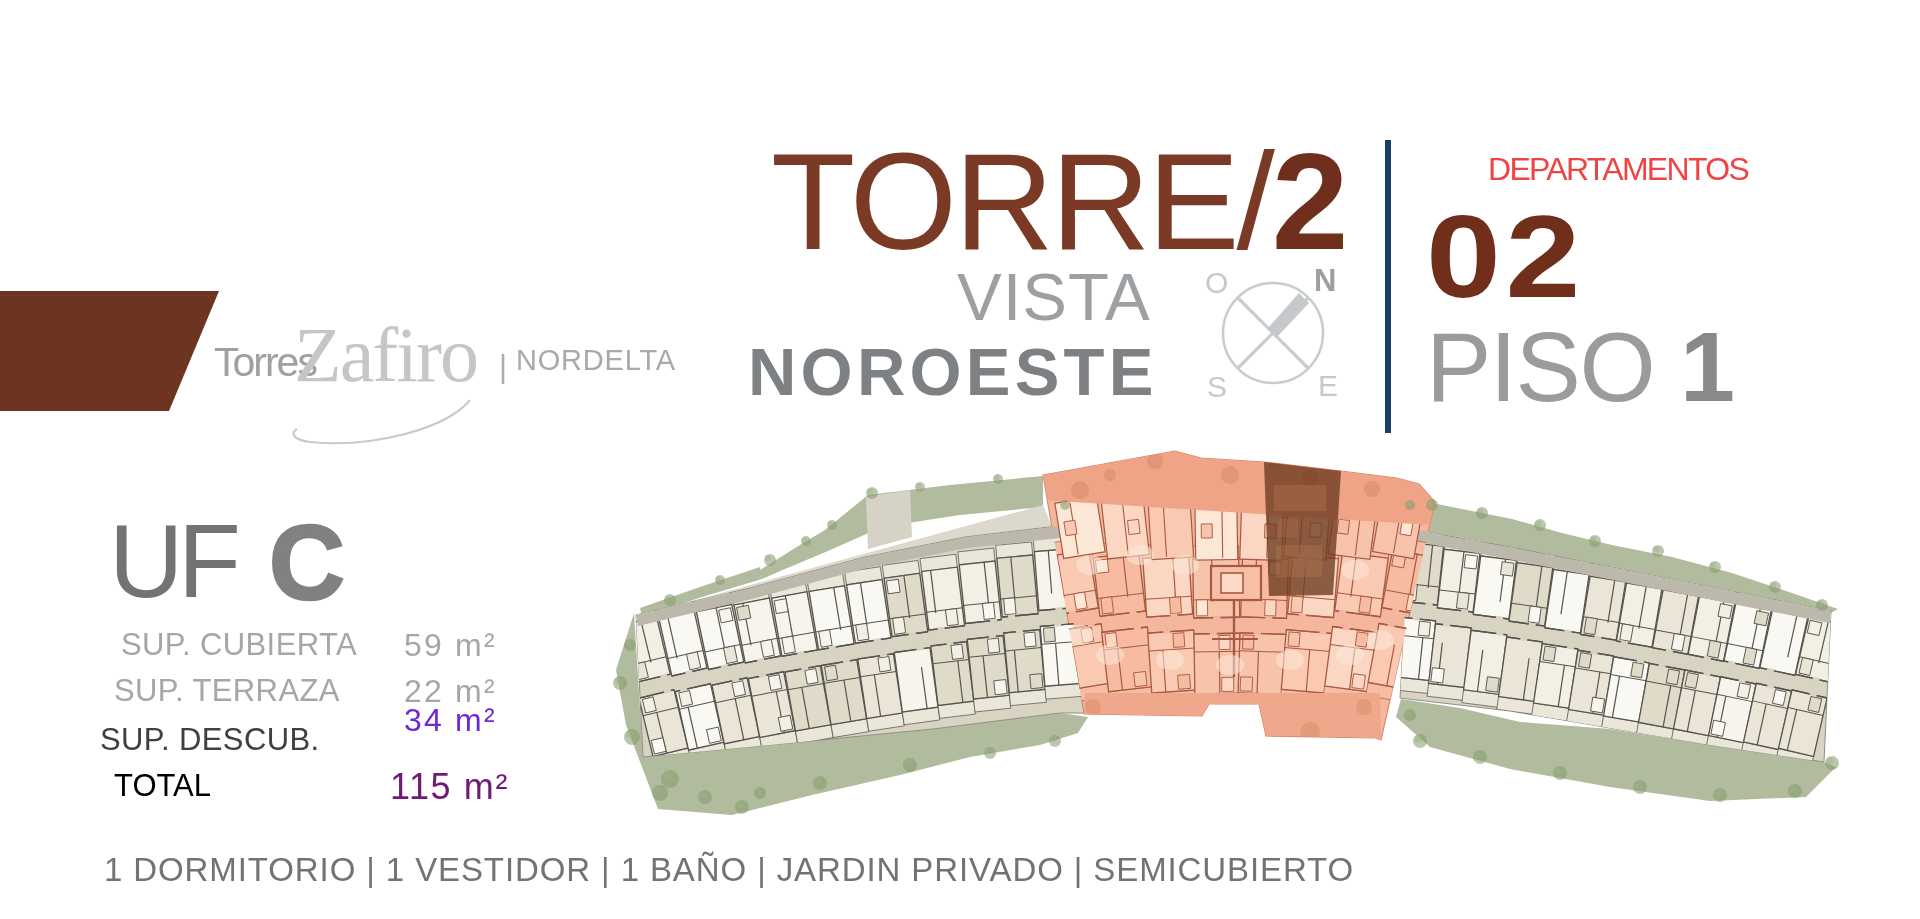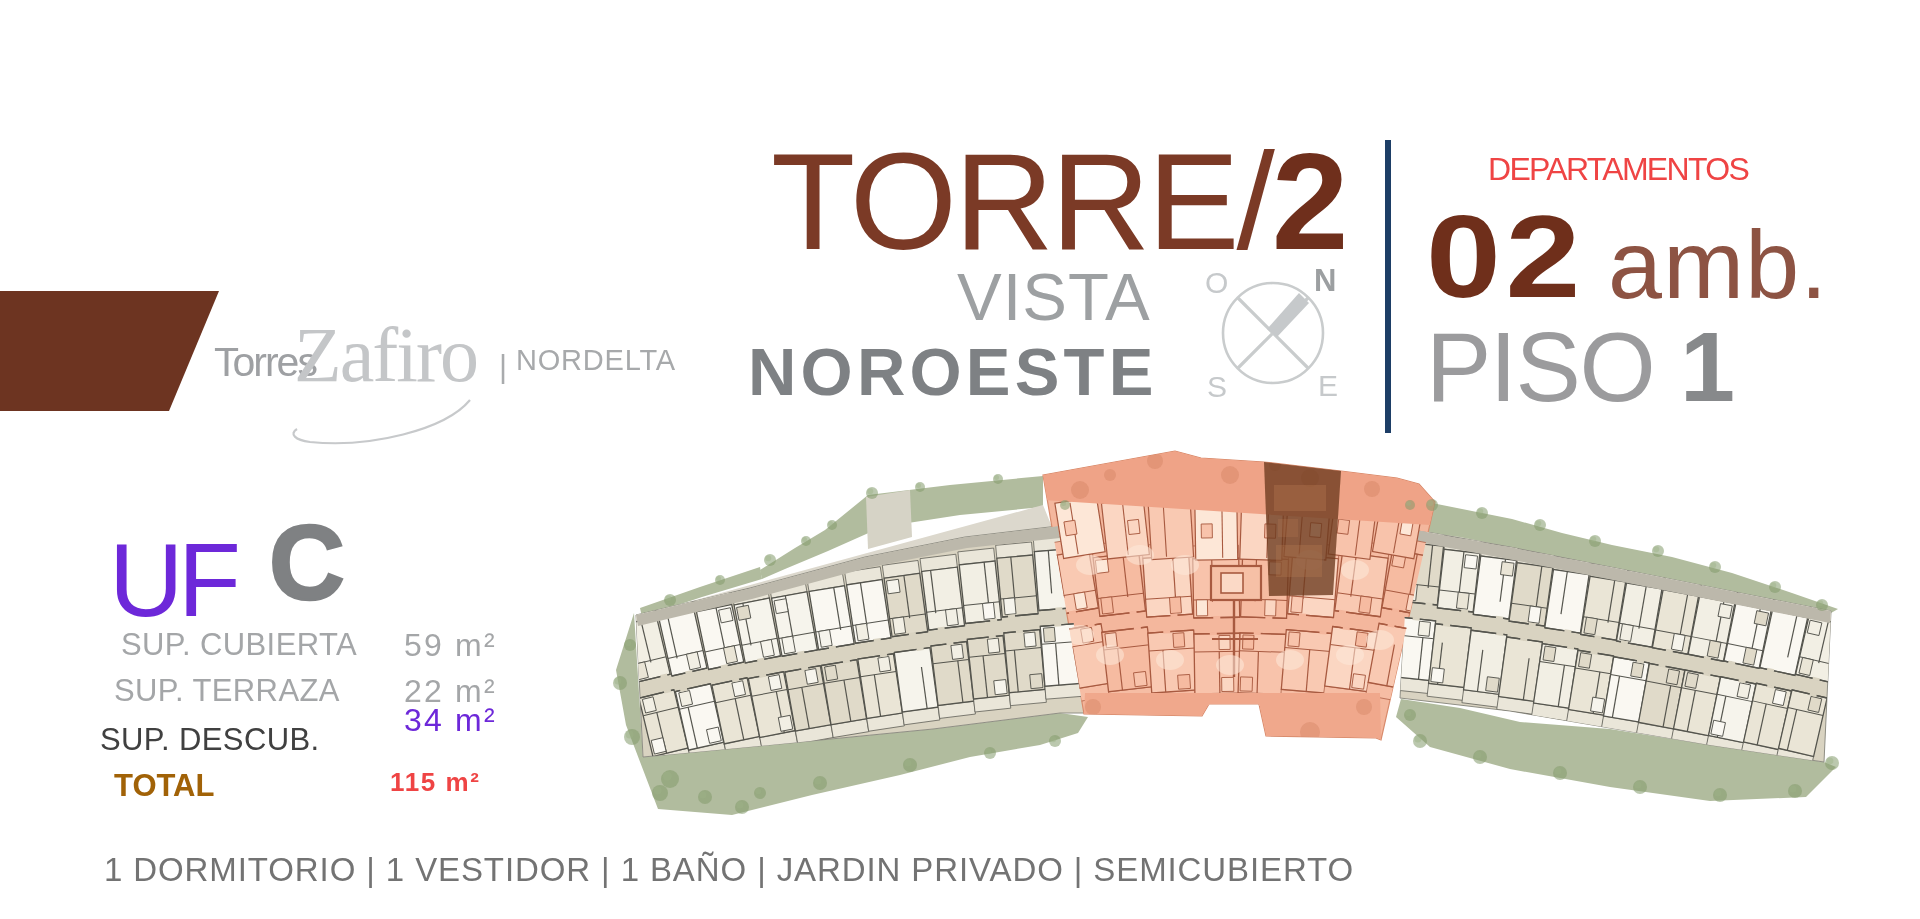--- a/index.html
+++ b/index.html
@@ -43,37 +43,36 @@
   <text x="8" y="38" font-size="30" fill="#c6c9cb" font-family="Liberation Sans,sans-serif">O</text>
   <text x="10" y="142" font-size="30" fill="#c6c9cb" font-family="Liberation Sans,sans-serif">S</text>
   <text x="121" y="141" font-size="30" fill="#c6c9cb" font-family="Liberation Sans,sans-serif">E</text>
 </svg>
 
 <div class="abs" style="left:1385px;top:140px;width:6px;height:293px;background:#1d3e66"></div>
 
 <div class="abs" style="left:1488px;top:153px;font-size:32px;color:#ef4444;letter-spacing:-1.7px">DEPARTAMENTOS</div>
 
 <div class="abs" style="left:1426px;top:199px;font-size:116px;color:#6f2f1b;font-weight:bold;letter-spacing:4px;transform:scaleX(1.16);transform-origin:left top">02</div>
-<div class="abs" style="left:1608px;top:216px;font-size:97px;color:#8d5343;letter-spacing:1.2px">amb.</div>
 
 <div class="abs" style="left:1426px;top:318px;font-size:98px;color:#9b9b9d;letter-spacing:-1.5px">PISO</div>
 <div class="abs" style="left:1680px;top:317px;font-size:99px;color:#87898b;font-weight:bold">1</div>
 
-<div class="abs" style="left:109px;top:529px;font-size:103px;color:#6d28d9;letter-spacing:-5.5px">UF</div>
+<div class="abs" style="left:109px;top:510px;font-size:103px;color:#737373;letter-spacing:-5.5px">UF</div>
 
 <div class="abs" style="left:269px;top:510px;font-size:105px;color:#7f8183;font-weight:bold;-webkit-text-stroke:2.5px #7f8183">C</div>
 
 <div class="abs" style="left:121px;top:629px;font-size:31px;color:#a4a6a8;letter-spacing:0.4px">SUP. CUBIERTA</div>
 <div class="abs" style="left:404px;top:629px;font-size:32px;color:#a4a6a8;letter-spacing:2.2px">59 m²</div>
 <div class="abs" style="left:114px;top:675px;font-size:31px;color:#a4a6a8;letter-spacing:0.4px">SUP. TERRAZA</div>
 <div class="abs" style="left:404px;top:675px;font-size:32px;color:#a4a6a8;letter-spacing:2.2px">22 m²</div>
 <div class="abs" style="left:100px;top:724px;font-size:31px;color:#404040;letter-spacing:0.4px">SUP. DESCUB.</div>
 <div class="abs" style="left:404px;top:704px;font-size:32px;color:#6d28d9;letter-spacing:2.2px">34 m²</div>
-<div class="abs" style="left:114px;top:770px;font-size:31px;color:#a16207;font-weight:bold">TOTAL</div>
-<div class="abs" style="left:390px;top:769px;font-size:26px;color:#ef4444;font-weight:bold;letter-spacing:1.6px">115 m²</div>
+<div class="abs" style="left:114px;top:770px;font-size:31px;color:#000000;font-weight:normal">TOTAL</div>
+<div class="abs" style="left:390px;top:769px;font-size:36px;color:#701a75;font-weight:normal;letter-spacing:1.6px">115 m²</div>
 
 <svg width="1240" height="380" viewBox="0 0 1240 380" style="position:absolute;left:610px;top:445px">
       <polygon points="150.0,125.0 185.0,103.0 215.0,85.0 258.0,50.0 340.0,40.0 433.0,31.0 433.0,62.0 350.0,70.0 272.0,82.0 218.0,106.0 175.0,124.0 152.0,134.0" fill="#b1bc9e"></polygon>
       <polygon points="30.0,163.0 90.0,142.0 150.0,122.0 152.0,134.0 92.0,152.0 32.0,172.0" fill="#b1bc9e"></polygon>
       <polygon points="38.0,168.0 433.0,60.0 442.0,82.0 355.0,92.0 255.0,112.0 140.0,143.0 28.0,170.0" fill="#dcd8cd"></polygon>
       <polygon points="256.0,52.0 300.0,45.0 302.0,92.0 258.0,104.0" fill="#d6d3c6"></polygon>
       <polygon points="24.0,168.0 6.0,225.0 16.0,280.0 48.0,364.0 122.0,370.0 202.0,350.0 290.0,330.0 360.0,312.0 430.0,300.0 468.0,288.0 478.0,272.0 450.0,268.0 323.0,284.0 180.0,298.0 33.0,312.0" fill="#b1bc9e"></polygon>
       <polygon points="812.0,56.0 852.0,64.0 902.0,74.0 952.0,88.0 1002.0,100.0 1062.0,112.0 1122.0,128.0 1182.0,148.0 1228.0,164.0 1221.0,168.0 1100.0,144.0 1000.0,124.0 900.0,104.0 850.0,94.0 804.0,88.0" fill="#b1bc9e"></polygon>
       <polygon points="806.0,86.0 850.0,92.0 900.0,102.0 1000.0,122.0 1100.0,142.0 1221.0,166.0 1218.0,172.0 1000.0,130.0 900.0,112.0 804.0,94.0" fill="#dcd8cd"></polygon>
       <polygon points="791.0,254.0 786.0,272.0 820.0,302.0 900.0,324.0 1000.0,342.0 1100.0,356.0 1196.0,352.0 1226.0,322.0 1214.0,317.0 1100.0,300.0 1000.0,284.0 910.0,277.0 850.0,263.0" fill="#b1bc9e"></polygon>

